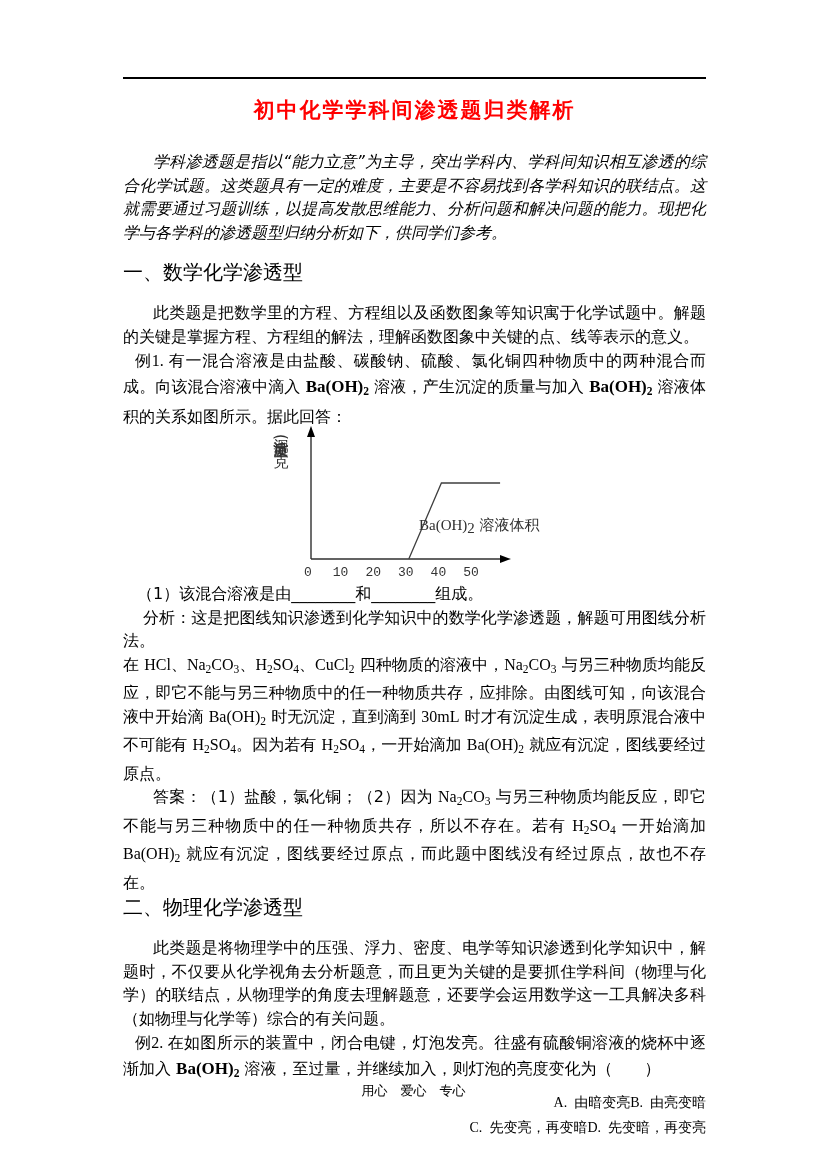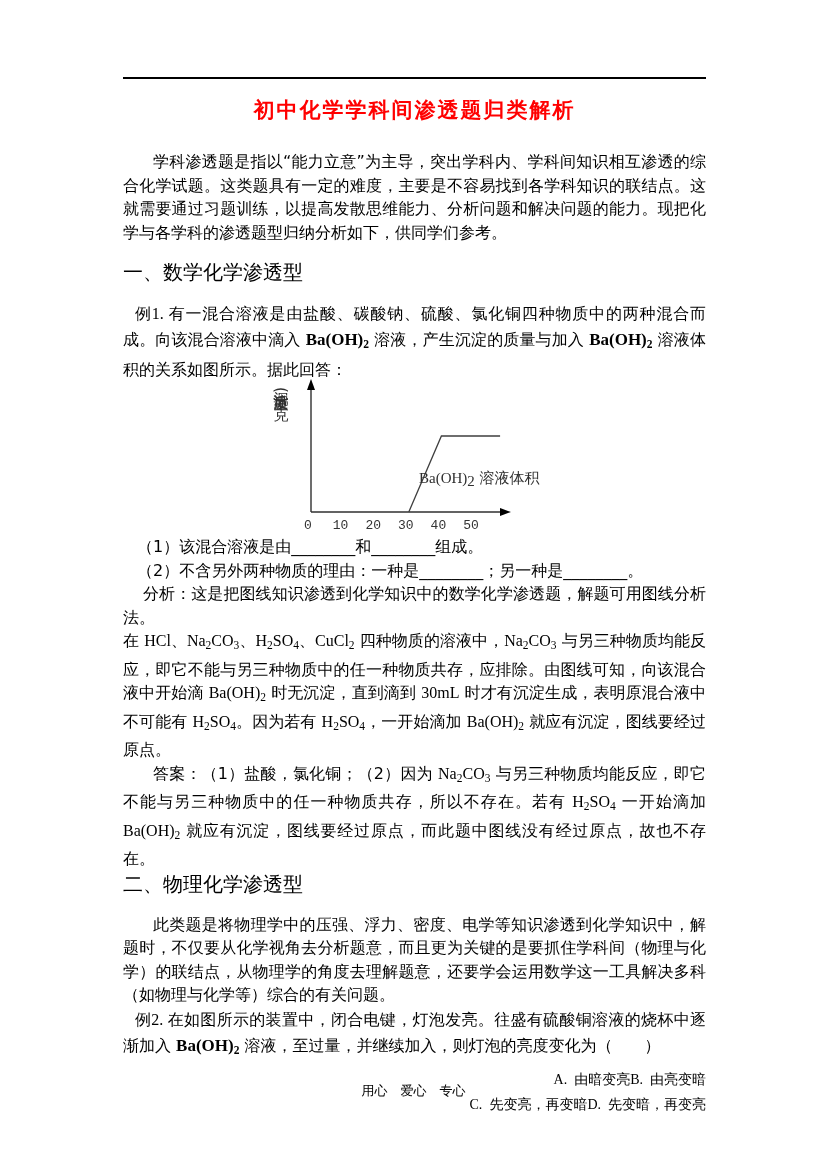--- a/index.html
+++ b/index.html
@@ -3,21 +3,21 @@
 <meta charset="utf-8">
 <style>
   html,body{margin:0;padding:0;background:#ffffff;}
   body{font-family:"DejaVu Sans",sans-serif;color:#000;}
   .page{position:relative;width:827px;height:1170px;background:#fff;overflow:hidden;}
   .content{margin-left:123px;width:583px;}
   .rule{border:none;border-top:2px solid #000;margin:77px 0 0 0;width:583px;}
   .doc-title{margin:18px 0 0 0;font-size:21px;line-height:26px;font-weight:bold;
              color:#ff0000;text-align:center;letter-spacing:2px;}
   p{margin:0;font-size:16px;line-height:23.5px;text-align:justify;}
-  .p-intro{margin-top:27px;text-indent:30px;}
+  .p-intro{margin-top:27px;text-indent:30px;font-style:italic;}
   .sec-head{margin-top:17px;font-size:20px;line-height:23.5px;font-weight:normal;}
   .p-body{text-indent:30px;}
   .p-ex{line-height:26px;text-indent:12px;}
   .p-q{text-indent:14px;}
   .p-analysis{text-indent:20px;}
   .p-answer{text-indent:30px;}
   .frm{font-family:"Liberation Serif",serif;}
   .frm.b{font-weight:bold;font-size:17px;}
   .frm.sub{font-size:11.5px;vertical-align:-3px;}
   
@@ -46,20 +46,21 @@
 <div class="page">
   <div class="content">
 
     <hr class="rule">
 
     <h1 class="doc-title">初中化学学科间渗透题归类解析</h1>
 
     <p class="p-intro">学科渗透题是指以“能力立意”为主导，突出学科内、学科间知识相互渗透的综合化学试题。这类题具有一定的难度，主要是不容易找到各学科知识的联结点。这就需要通过习题训练，以提高发散思维能力、分析问题和解决问题的能力。现把化学与各学科的渗透题型归纳分析如下，供同学们参考。</p>
 
     <h2 class="sec-head">一、数学化学渗透型</h2>
+    <p class="p-body">此类题是把数学里的方程、方程组以及函数图象等知识寓于化学试题中。解题的关键是掌握方程、方程组的解法，理解函数图象中关键的点、线等表示的意义。</p>
     <p class="p-ex"><span>例</span><span class="frm">1. </span><span>有一混合溶液是由盐酸、碳酸钠、硫酸、氯化铜四种物质中的两种混合而成。向该混合溶液中滴入 </span><span class="frm b">Ba(OH)</span><span class="frm sub b">2</span><span> 溶液，产生沉淀的质量与加入 </span><span class="frm b">Ba(OH)</span><span class="frm sub b">2</span><span> 溶液体积的关系如图所示。据此回答：</span></p>
 
     <div class="chart">
       <svg id="chart-svg" width="330" height="158" viewBox="0 0 330 158">
         <line class="axis" x1="48" y1="135" x2="48" y2="10"></line>
         <polygon class="arrow" points="48,2 44,13 52,13"></polygon>
         <line class="axis" x1="48" y1="135" x2="240" y2="135"></line>
         <polygon class="arrow" points="248,135 237,131 237,139"></polygon>
       <text x="45" y="152" text-anchor="middle" class="tick">0</text>
           <text x="77.6" y="152" text-anchor="middle" class="tick">10</text>
@@ -67,21 +68,20 @@
           <text x="142.8" y="152" text-anchor="middle" class="tick">30</text>
           <text x="175.39999999999998" y="152" text-anchor="middle" class="tick">40</text>
           <text x="208" y="152" text-anchor="middle" class="tick">50</text>
           <polyline points="145.8,135 178.39999999999998,59 237.07999999999998,59" class="dataline"></polyline>
         </svg>
       <div class="ylabel">沉淀质量(克)</div>
       <div class="xlabel"><span class="frm">Ba(OH)</span><span class="frm sub">2</span><span> 溶液体积</span></div>
     </div>
 
     <p class="p-q">（1）该混合溶液是由________和________组成。</p>
-    <p class="p-q">（2）不含另外两种物质的理由：一种是________；另一种是________。</p>
     <p class="p-analysis">分析：这是把图线知识渗透到化学知识中的数学化学渗透题，解题可用图线分析法。</p>
     <p><span>在 </span><span class="frm">HCl</span><span>、</span><span class="frm">Na</span><span class="frm sub">2</span><span class="frm">CO</span><span class="frm sub">3</span><span>、</span><span class="frm">H</span><span class="frm sub">2</span><span class="frm">SO</span><span class="frm sub">4</span><span>、</span><span class="frm">CuCl</span><span class="frm sub">2</span><span> 四种物质的溶液中，</span><span class="frm">Na</span><span class="frm sub">2</span><span class="frm">CO</span><span class="frm sub">3</span><span> 与另三种物质均能反应，即它不能与另三种物质中的任一种物质共存，应排除。由图线可知，向该混合液中开始滴 </span><span class="frm">Ba(OH)</span><span class="frm sub">2</span><span> 时无沉淀，直到滴到 </span><span class="frm">30mL</span><span> 时才有沉淀生成，表明原混合液中不可能有 </span><span class="frm">H</span><span class="frm sub">2</span><span class="frm">SO</span><span class="frm sub">4</span><span>。因为若有 </span><span class="frm">H</span><span class="frm sub">2</span><span class="frm">SO</span><span class="frm sub">4</span><span>，一开始滴加 </span><span class="frm">Ba(OH)</span><span class="frm sub">2</span><span> 就应有沉淀，图线要经过原点。</span></p>
     <p class="p-answer"><span>答案：（1）盐酸，氯化铜；（2）因为 </span><span class="frm">Na</span><span class="frm sub">2</span><span class="frm">CO</span><span class="frm sub">3</span><span> 与另三种物质均能反应，即它不能与另三种物质中的任一种物质共存，所以不存在。若有 </span><span class="frm">H</span><span class="frm sub">2</span><span class="frm">SO</span><span class="frm sub">4</span><span> 一开始滴加 </span><span class="frm">Ba(OH)</span><span class="frm sub">2</span><span> 就应有沉淀，图线要经过原点，而此题中图线没有经过原点，故也不存在。</span></p>
 
     <h2 class="sec-head" style="margin-top:2px;">二、物理化学渗透型</h2>
     <p class="p-body">此类题是将物理学中的压强、浮力、密度、电学等知识渗透到化学知识中，解题时，不仅要从化学视角去分析题意，而且更为关键的是要抓住学科间（物理与化学）的联结点，从物理学的角度去理解题意，还要学会运用数学这一工具解决多科（如物理与化学等）综合的有关问题。</p>
     <p class="p-ex"><span>例</span><span class="frm">2. </span><span>在如图所示的装置中，闭合电键，灯泡发亮。往盛有硫酸铜溶液的烧杯中逐渐加入 </span><span class="frm b">Ba(OH)</span><span class="frm sub b">2</span><span> 溶液，至过量，并继续加入，则灯泡的亮度变化为（　　）</span></p>
 
     <div class="opt-rows">
       <div class="opt-row">

